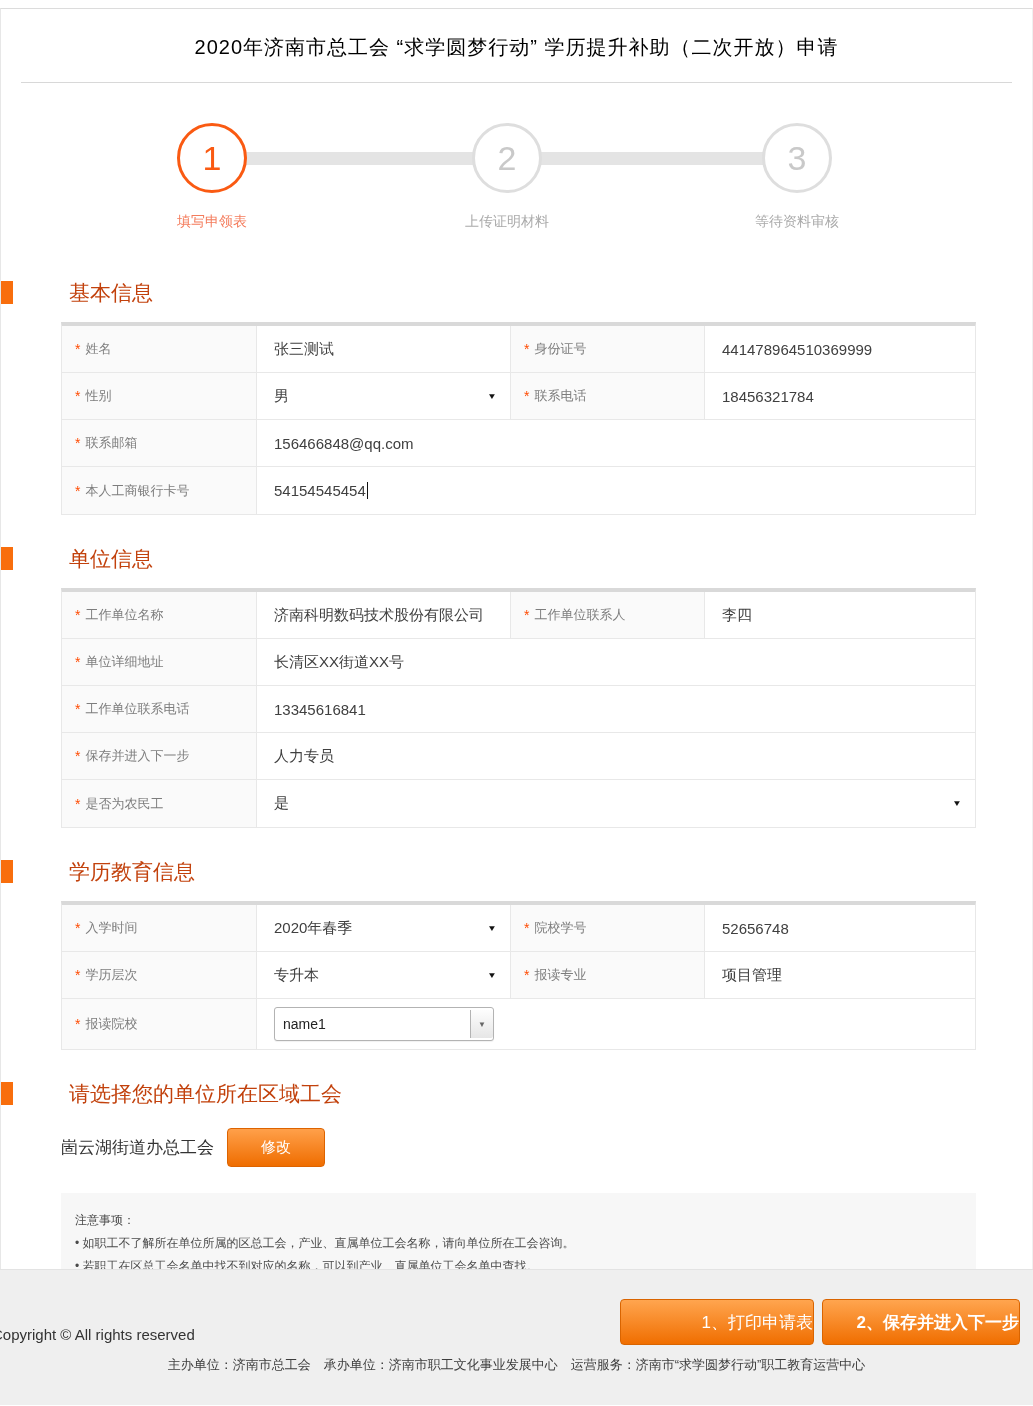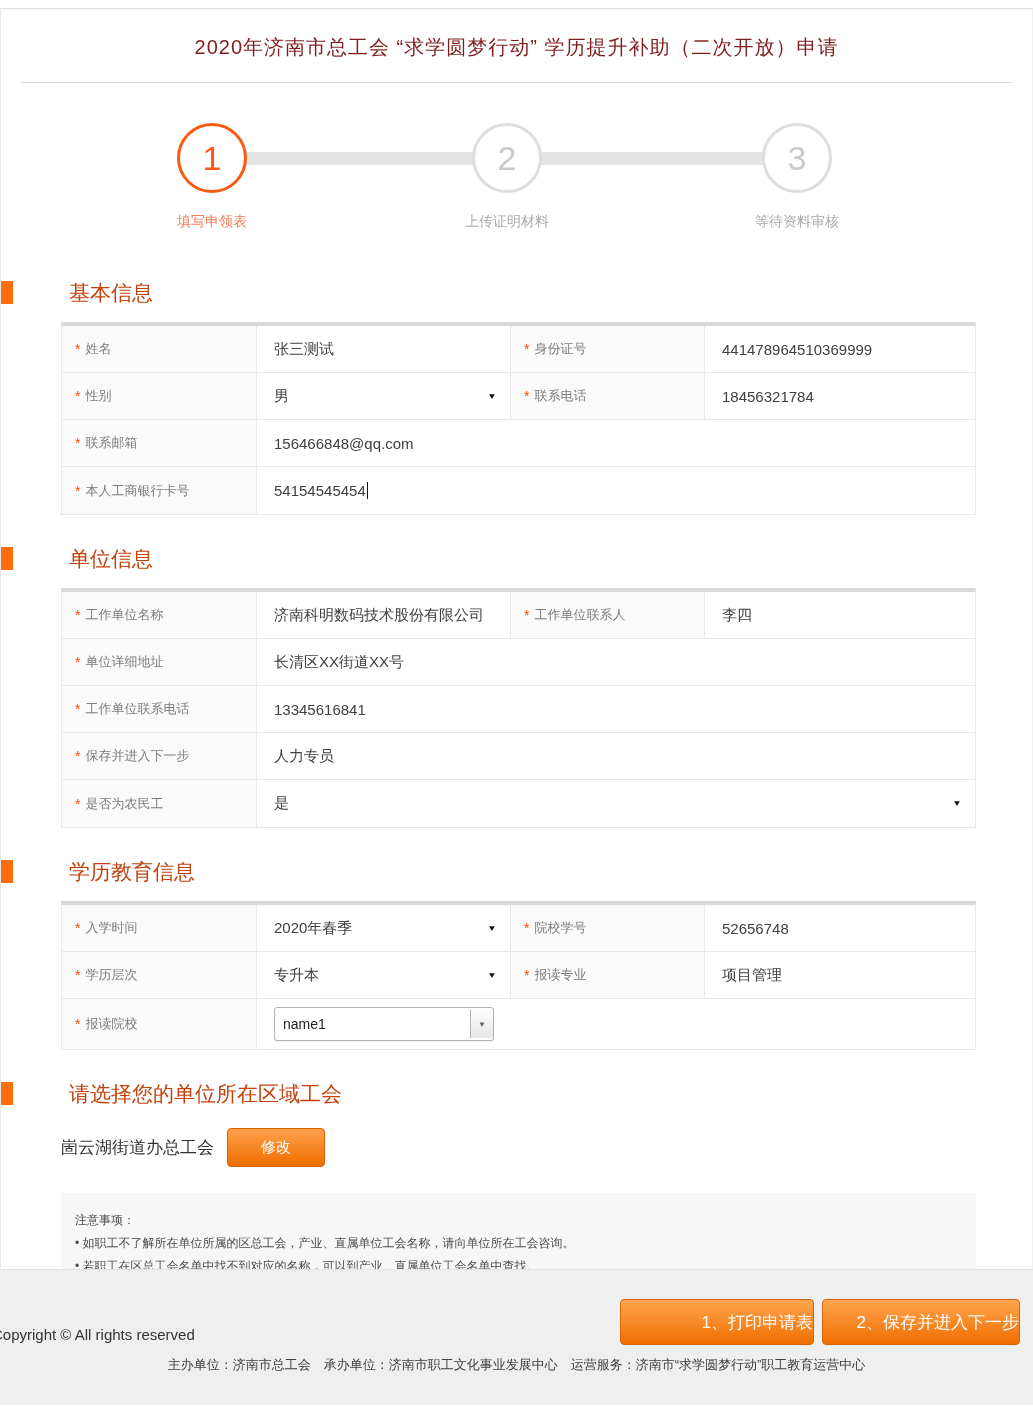--- a/index.html
+++ b/index.html
@@ -2,21 +2,21 @@
 <html><head>
 <meta charset="utf-8">
 <style>
   * { margin:0; padding:0; box-sizing:border-box; }
   html,body { width:1033px; background:#fff; font-family:"Liberation Sans","DejaVu Sans",sans-serif; }
   body { height:1406px; overflow:hidden; }
 
   .card { margin-top:8px; border-top:1px solid #dcdcdc; border-left:1px solid #e7e7e7;
           border-right:1px solid #f0f0f0; height:1261px; background:#fff; position:relative; overflow:hidden; }
 
-  .page-title { text-align:center; font-size:20px; color:#7f1d1d; padding:25px 0 21px; letter-spacing:1px; }
+  .page-title { text-align:center; font-size:20px; color:#000000; padding:25px 0 21px; letter-spacing:1px; }
   .title-divider { border:none; border-top:1px solid #d8d8d8; margin:0 20px; }
 
   
   .steps { position:relative; height:150px; margin-top:36px; }
   .conn { position:absolute; top:33px; height:13px; background:#e4e4e4; z-index:0; }
   .conn1 { left:211px; width:295px; }
   .conn2 { left:506px; width:290px; }
   .step-circle { position:absolute; top:4px; width:70px; height:70px; border-radius:50%;
                  background:#fff; display:flex; align-items:center; justify-content:center;
                  font-size:34px; z-index:1; }
@@ -65,21 +65,21 @@
   .notes { margin:26px 0 0 60px; width:915px; background:#f7f7f7; padding:16px 14px 18px;
            font-size:12px; color:#4a4a4a; line-height:23px; }
 
   
   .footer { height:136px; background:#efefef; position:relative; border-top:1px solid #e3e3e3; }
   .copyright { position:absolute; left:-8px; top:56px; font-size:15px; color:#333; }
   .btn-foot { position:absolute; top:29px; height:46px; background:linear-gradient(#ffa54f,#f06e00);
               border:1px solid #d96400; border-radius:4px; color:#fff; font-size:17px; cursor:pointer;
               font-family:"Liberation Sans","DejaVu Sans",sans-serif;text-align:right; }
   .btn-print { left:620px; width:194px; }
-  .btn-save  { left:822px; width:198px; }
+  .btn-save  { left:822px; width:198px;font-weight:bold; }
   .org-line { position:absolute; top:86px; width:100%; text-align:center; font-size:13px; color:#3d3d3d; }
 </style>
 </head>
 <body>
 
 <div class="card">
 
   <div class="page-title">2020年济南市总工会 “求学圆梦行动” 学历提升补助（二次开放）申请</div>
   <hr class="title-divider">
 

